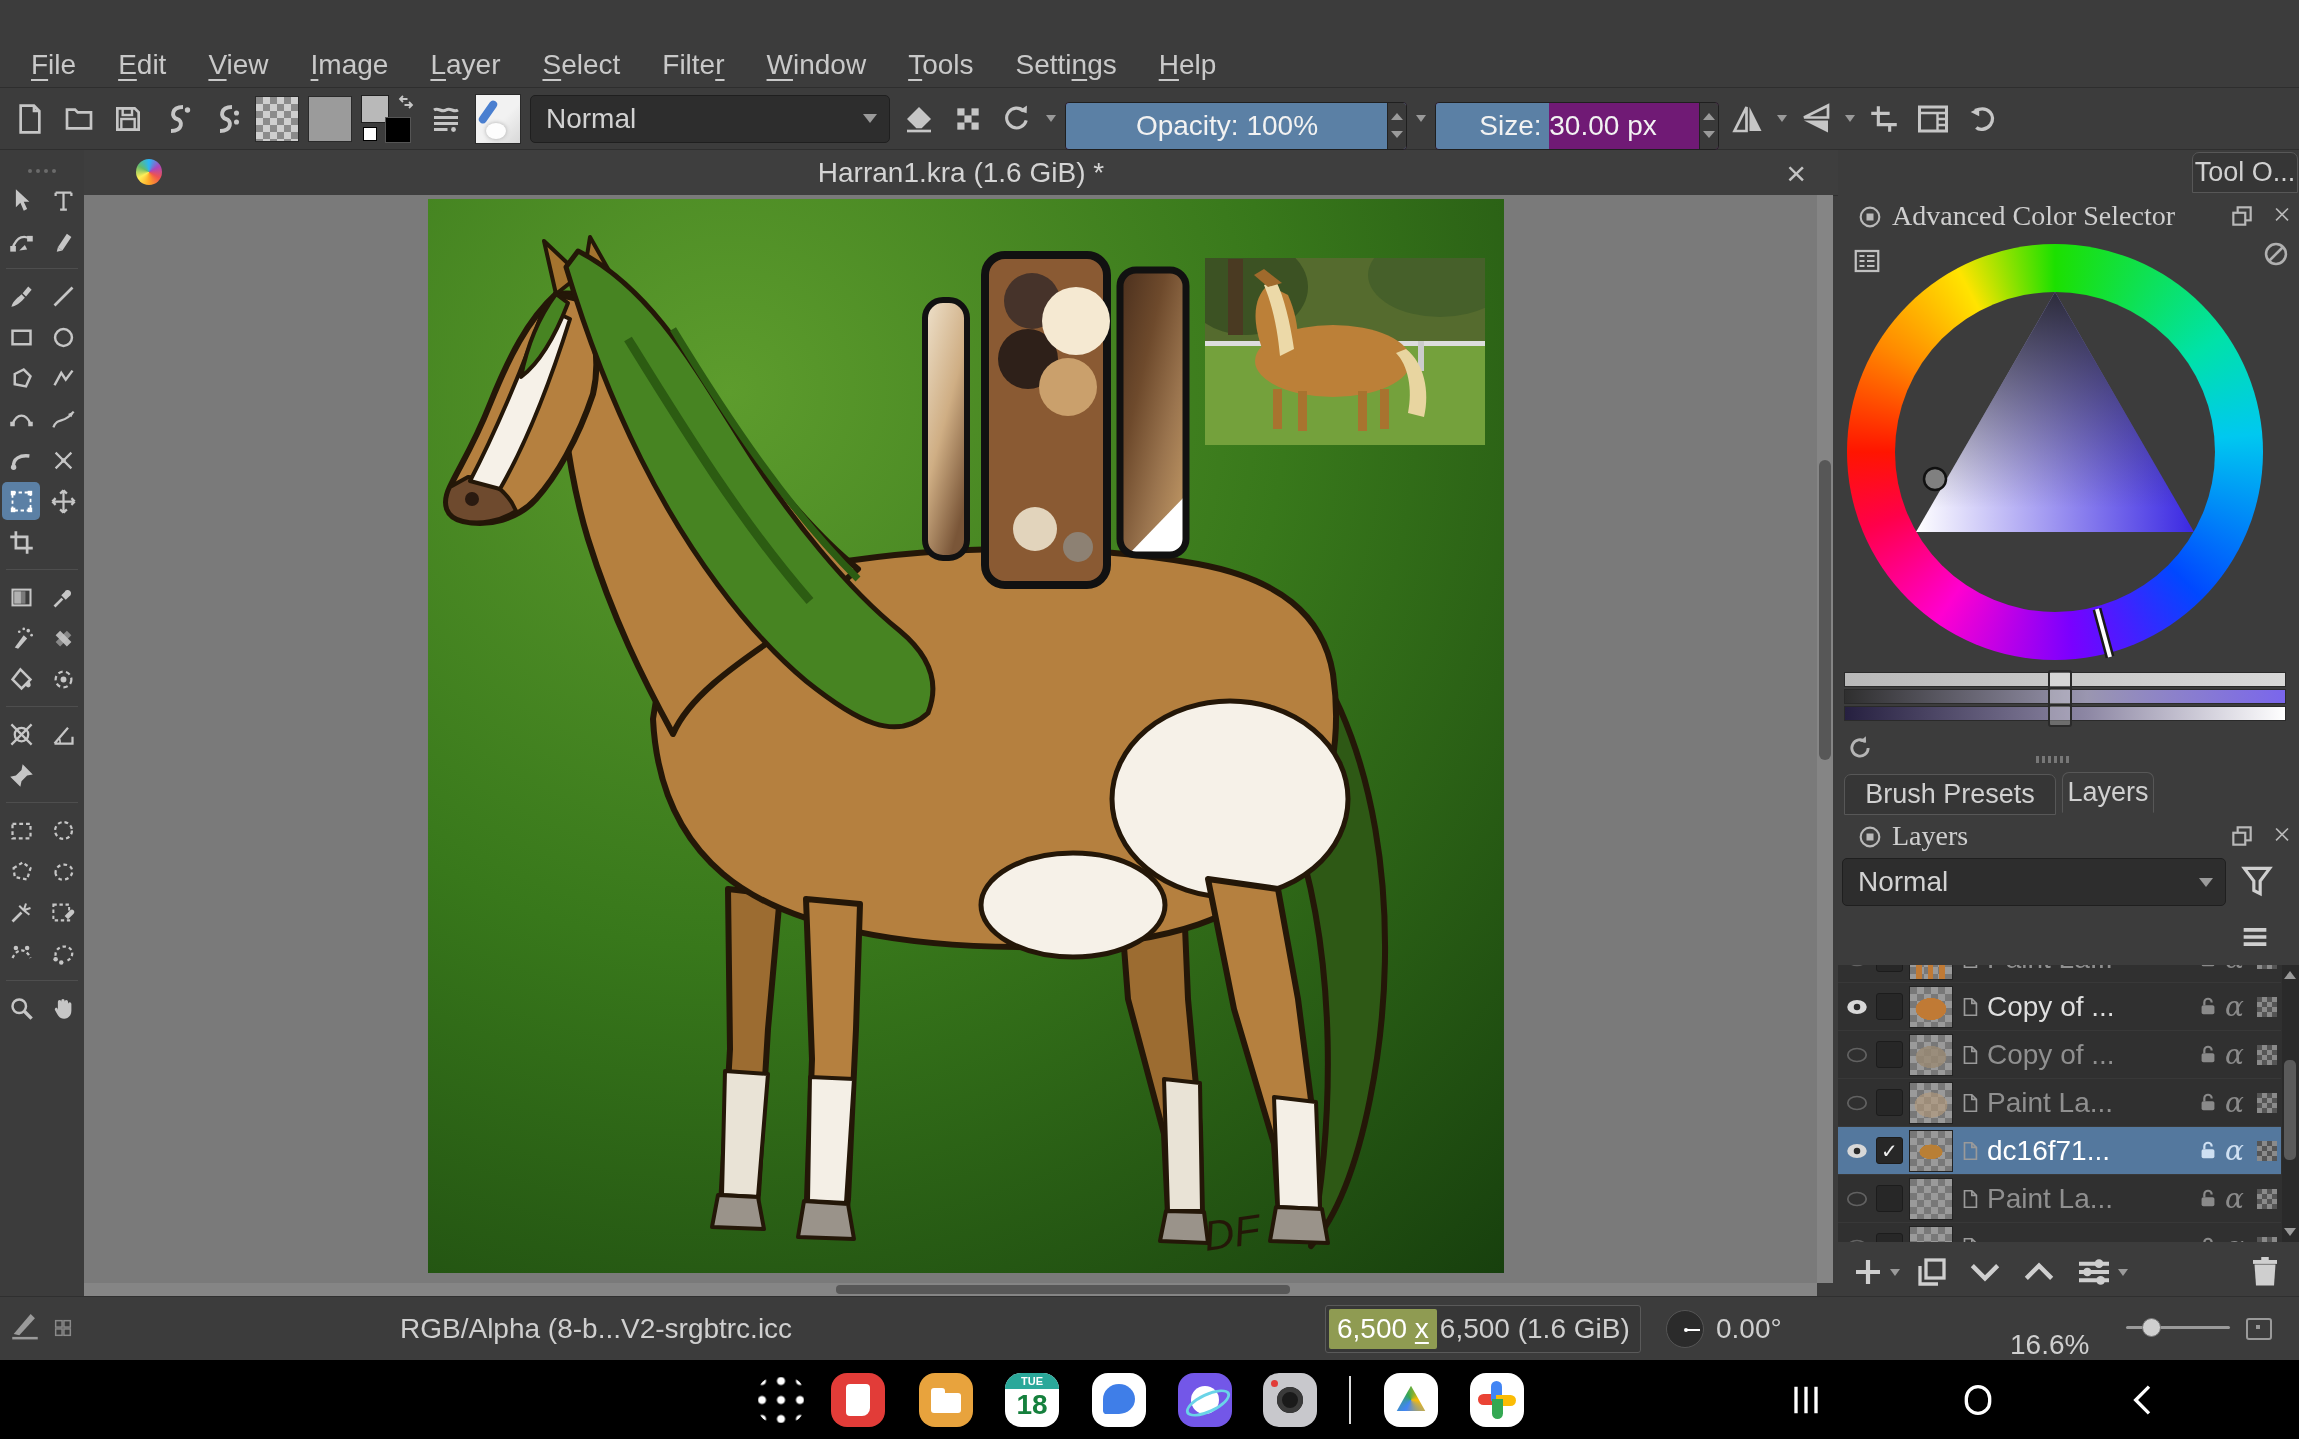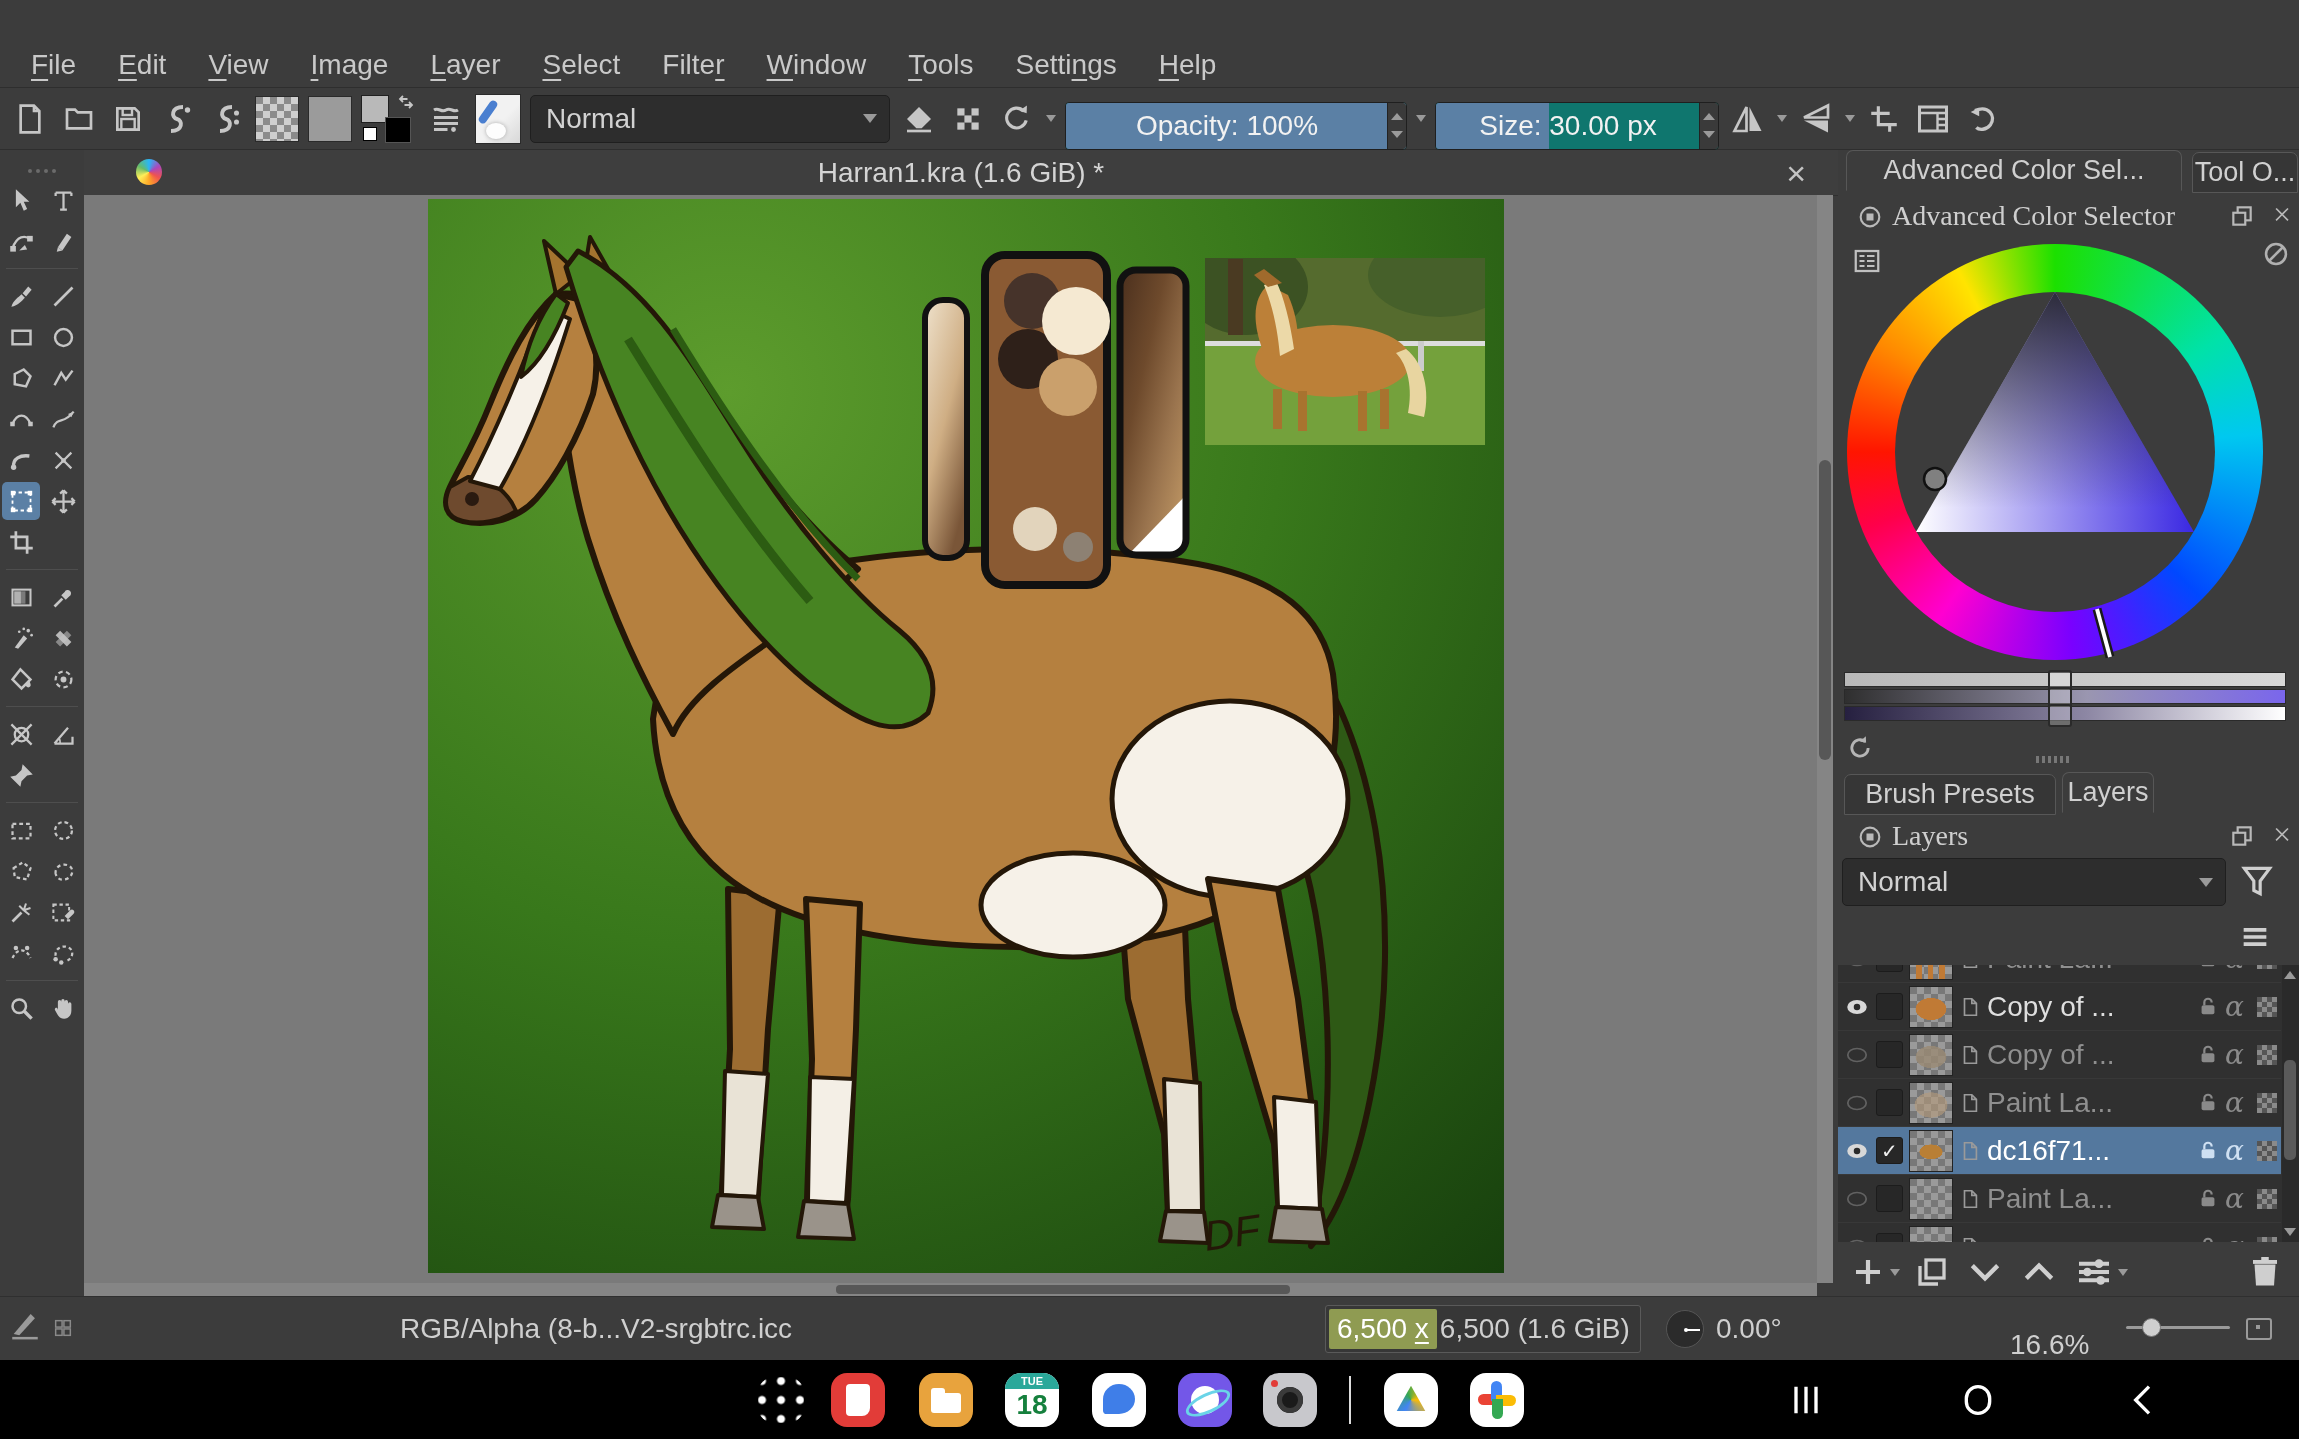--- a/index.html
+++ b/index.html
@@ -39,21 +39,21 @@
   .preset-tile{width:44px;height:48px;background:linear-gradient(135deg,#f2f2f2 55%,#d8d8d8);border:1px solid #2a2a2a;
     position:relative;flex:none;overflow:hidden;}
   .preset-tile::before{content:"";position:absolute;left:8px;top:4px;width:8px;height:26px;background:#4a7fd0;transform:rotate(35deg);border-radius:4px;}
   .preset-tile::after{content:"";position:absolute;left:10px;bottom:4px;width:20px;height:16px;background:#fdfdfd;border-radius:50%;box-shadow:0 0 4px #aaa;}
   .dd{height:46px;background:#2d2d2d;border:1px solid #1f1f1f;border-radius:5px;display:flex;
     align-items:center;position:relative;flex:none;}
   .dd .lbl{padding-left:15px;font-size:28px;color:#d2d2d2;}
   .caret{width:0;height:0;border-left:7px solid transparent;border-right:7px solid transparent;
     border-top:9px solid #9a9a9a;flex:none;}
   .dd .caret{position:absolute;right:12px;}
-  .slider-w{height:46px;background:#0f766e;border:1px solid #1f1f1f;border-radius:4px;position:relative;
+  .slider-w{height:46px;background:#701a75;border:1px solid #1f1f1f;border-radius:4px;position:relative;
     flex:none;overflow:hidden;margin-top:14px;}
   .slider-w .fill{position:absolute;left:0;top:0;bottom:0;background:#5b80a5;}
   .slider-w .txt{position:absolute;left:0;right:18px;top:0;bottom:0;display:flex;align-items:center;
     justify-content:center;font-size:28px;color:#f2f2f2;}
   .spin{position:absolute;right:0;top:0;bottom:0;width:18px;background:#3a3a3a;border-left:1px solid #222;
     display:flex;flex-direction:column;align-items:center;justify-content:space-evenly;}
   .spin i{width:0;height:0;border-left:6px solid transparent;border-right:6px solid transparent;}
   .spin .up{border-bottom:7px solid #9a9a9a;}
   .spin .dn{border-top:7px solid #9a9a9a;}
 
@@ -914,23 +914,20 @@
     </svg>
   </div>
   <div class="abs vscroll">
       <span class="vthumb"></span>
     </div>
   <div class="abs hscroll">
       <span class="hthumb"></span>
     </div>
 
   <div class="abs panel">
-    <div class="ptab active" style="left:8px;top:0;width:336px;">
-      <span>Advanced Color Sel...</span>
-      </div>
     <div class="ptab" style="left:354px;top:2px;width:106px;">
       <span>Tool O...</span>
       </div>
 
     <div class="dockhead" style="top:50px;">
       <svg class="dockico" style="left:10px" width="28" height="28" viewBox="0 0 24 24">
           <use href="#sym-docklock"></use>
         </svg>
       <span class="ttl">Advanced Color Selector</span>
       <svg class="dockico" style="right:52px" width="26" height="26" viewBox="0 0 24 24">

